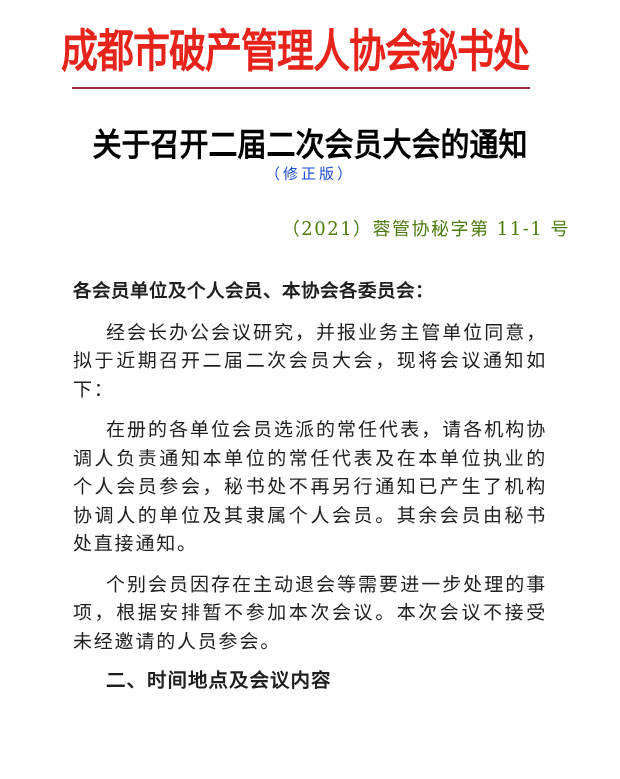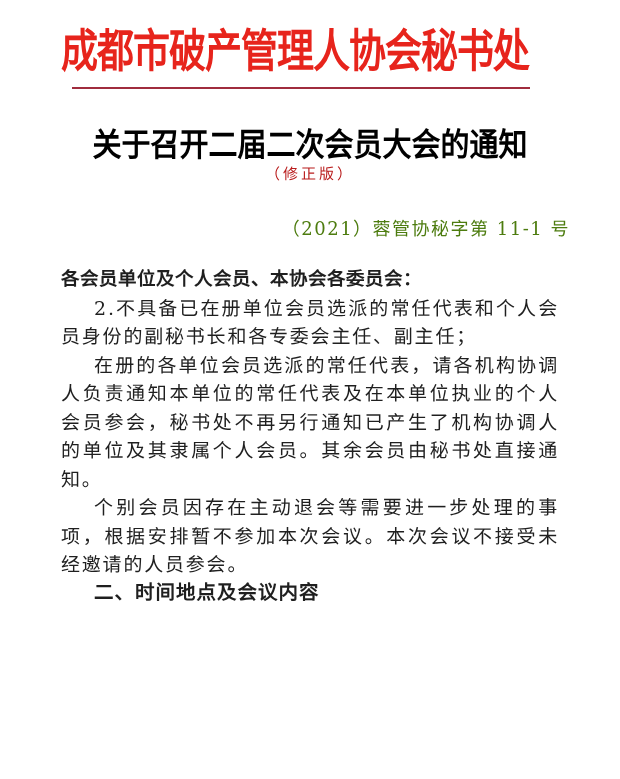--- a/index.html
+++ b/index.html
@@ -58,21 +58,21 @@
     white-space: nowrap;
   }
   .revision {
     position: absolute;
     left: 0;
     top: 162px;
     width: 620px;
     text-align: center;
     font-size: 15px;
     letter-spacing: 3px;
-    color: #b91c1c;
+    color: #1d4ed8;
   }
   .doc-number {
     position: absolute;
     right: 50px;
     top: 214px;
     font-size: 18px;
     letter-spacing: 1.5px;
     color: #4d7c0f;
     white-space: nowrap;
   }
@@ -82,21 +82,21 @@
     left: 61px;
     top: 265px;
     width: 498px;
     font-size: 19px;
     line-height: 28.5px;
     letter-spacing: 1.8px;
     text-align: justify;
     text-justify: inter-character;
     color: var(--ink, #1f1f1f);
   }
-  .body-text p { margin: 0; }
+  .body-text p { margin: 12px; }
   .salutation {
     font-weight: bold;
     letter-spacing: 0.5px;
     font-size: 18.5px;
   }
   .para { text-indent: 33px; }
   .section {
     font-family: "DejaVu Sans", "Liberation Sans", sans-serif;
     font-weight: bold;
     font-size: 19.5px;
@@ -115,19 +115,19 @@
   <div class="red-rule"></div>
 
   <div class="doc-title">关于召开二届二次会员大会的通知</div>
 
   <div class="revision">（修正版）</div>
 
   <div class="doc-number">（2021）蓉管协秘字第 11-1 号</div>
 
   <div class="body-text">
     <p class="salutation">各会员单位及个人会员、本协会各委员会：</p>
-    <p class="para">2.不具备已在册单位会员选派的常任代表和个人会员身份的副秘书长和各专委会主任、副主任；</p>
+    <p class="para">经会长办公会议研究，并报业务主管单位同意，拟于近期召开二届二次会员大会，现将会议通知如下：</p>
     <p class="para">在册的各单位会员选派的常任代表，请各机构协调人负责通知本单位的常任代表及在本单位执业的个人会员参会，秘书处不再另行通知已产生了机构协调人的单位及其隶属个人会员。其余会员由秘书处直接通知。</p>
     <p class="para">个别会员因存在主动退会等需要进一步处理的事项，根据安排暂不参加本次会议。本次会议不接受未经邀请的人员参会。</p>
     <p class="section">二、时间地点及会议内容</p>
   </div>
 
 </div>
 
 </body></html>

